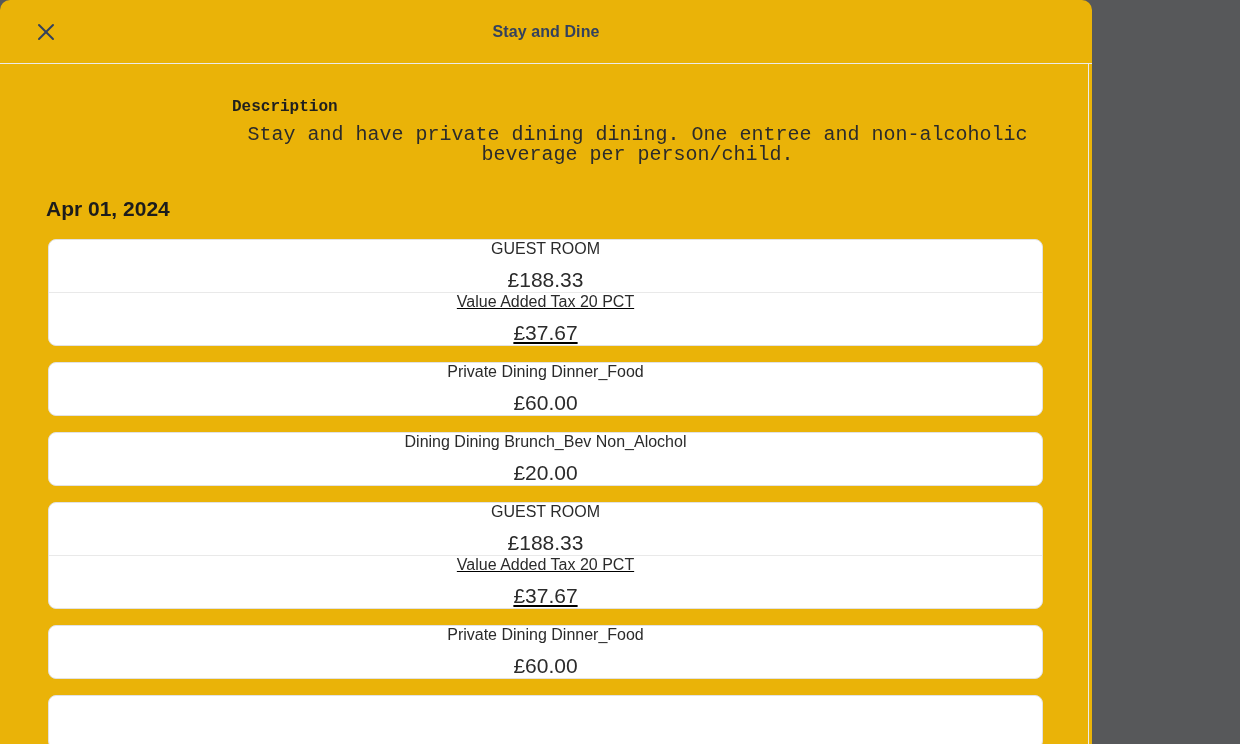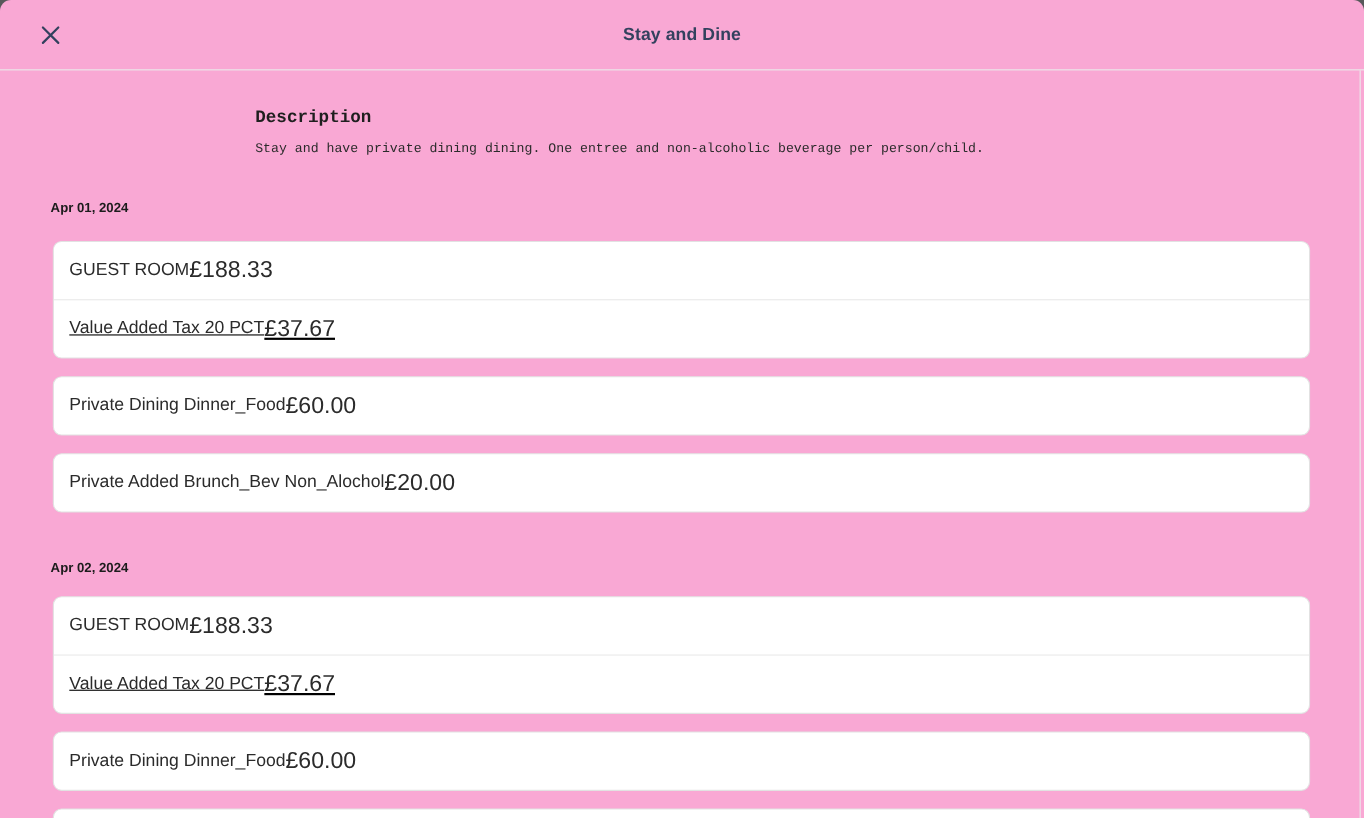--- a/index.html
+++ b/index.html
@@ -6,23 +6,23 @@
     margin: 0;
     padding: 0;
     width: 1240px;
     height: 744px;
     overflow: hidden;
     background: #57585a;
     font-family: "Liberation Sans", sans-serif;
   }
   .modal {
     position: relative;
-    width: 1240px;
+    width: 1092px;
     height: 744px;
-    background: #f9a8d4;
+    background: #eab308;
     border-radius: 10px 10px 0 0;
     overflow: hidden;
     box-sizing: border-box;
   }
   
   .modal::after {
     content: "";
     position: absolute;
     top: 64px;
     bottom: 0;
@@ -69,47 +69,50 @@
     font-family: Liberation Mono, monospace;
   }
   .description-label {
     font-size: 16px;
     font-weight: 700;
     color: #1f1f1f;
     line-height: 20px;
     margin-bottom: 8px;
   }
   .description-text {
-    font-size: 12px;
+    font-size: 20px;
     color: #2b2b2b;
     line-height: 20px;
+    text-align: center;
   }
   .date-heading {
     margin: 34px 0 20px -2px;
-    font-size: 12px;
+    font-size: 21px;
     font-weight: 700;
     color: #1c1c1c;
     line-height: 20px;
   }
   .date-heading.second {
     margin-top: 40px;
     margin-bottom: 16px;
   }
   .charge-card {
     border: 1px solid #e2e2e2;
     border-radius: 8px;
     background: #fff;
     margin-bottom: 16px;
     overflow: hidden;
   }
   .charge-row {
     height: 52px;
     display: flex;
     align-items: center;
+    justify-content: space-between;
     padding: 0 14px;
+    flex-direction: column;
   }
   .charge-row + .charge-row {
     border-top: 1px solid #e9e9e9;
     text-decoration: underline;
   }
   .charge-label {
     font-size: 16px;
     color: #2b2b2b;
   }
   .charge-amount {
@@ -160,26 +163,25 @@
 
     <div class="charge-card">
       <div class="charge-row">
         <span class="charge-label">Private Dining Dinner_Food</span>
         <span class="charge-amount">£60.00</span>
       </div>
     </div>
 
     <div class="charge-card">
       <div class="charge-row">
-        <span class="charge-label">Private Added Brunch_Bev Non_Alochol</span>
+        <span class="charge-label">Dining Dining Brunch_Bev Non_Alochol</span>
         <span class="charge-amount">£20.00</span>
       </div>
     </div>
 
-    <div class="date-heading second">Apr 02, 2024</div>
 
     <div class="charge-card">
       <div class="charge-row">
         <span class="charge-label">GUEST ROOM</span>
         <span class="charge-amount">£188.33</span>
       </div>
       <div class="charge-row">
         <span class="charge-label">Value Added Tax 20 PCT</span>
         <span class="charge-amount">£37.67</span>
       </div>

